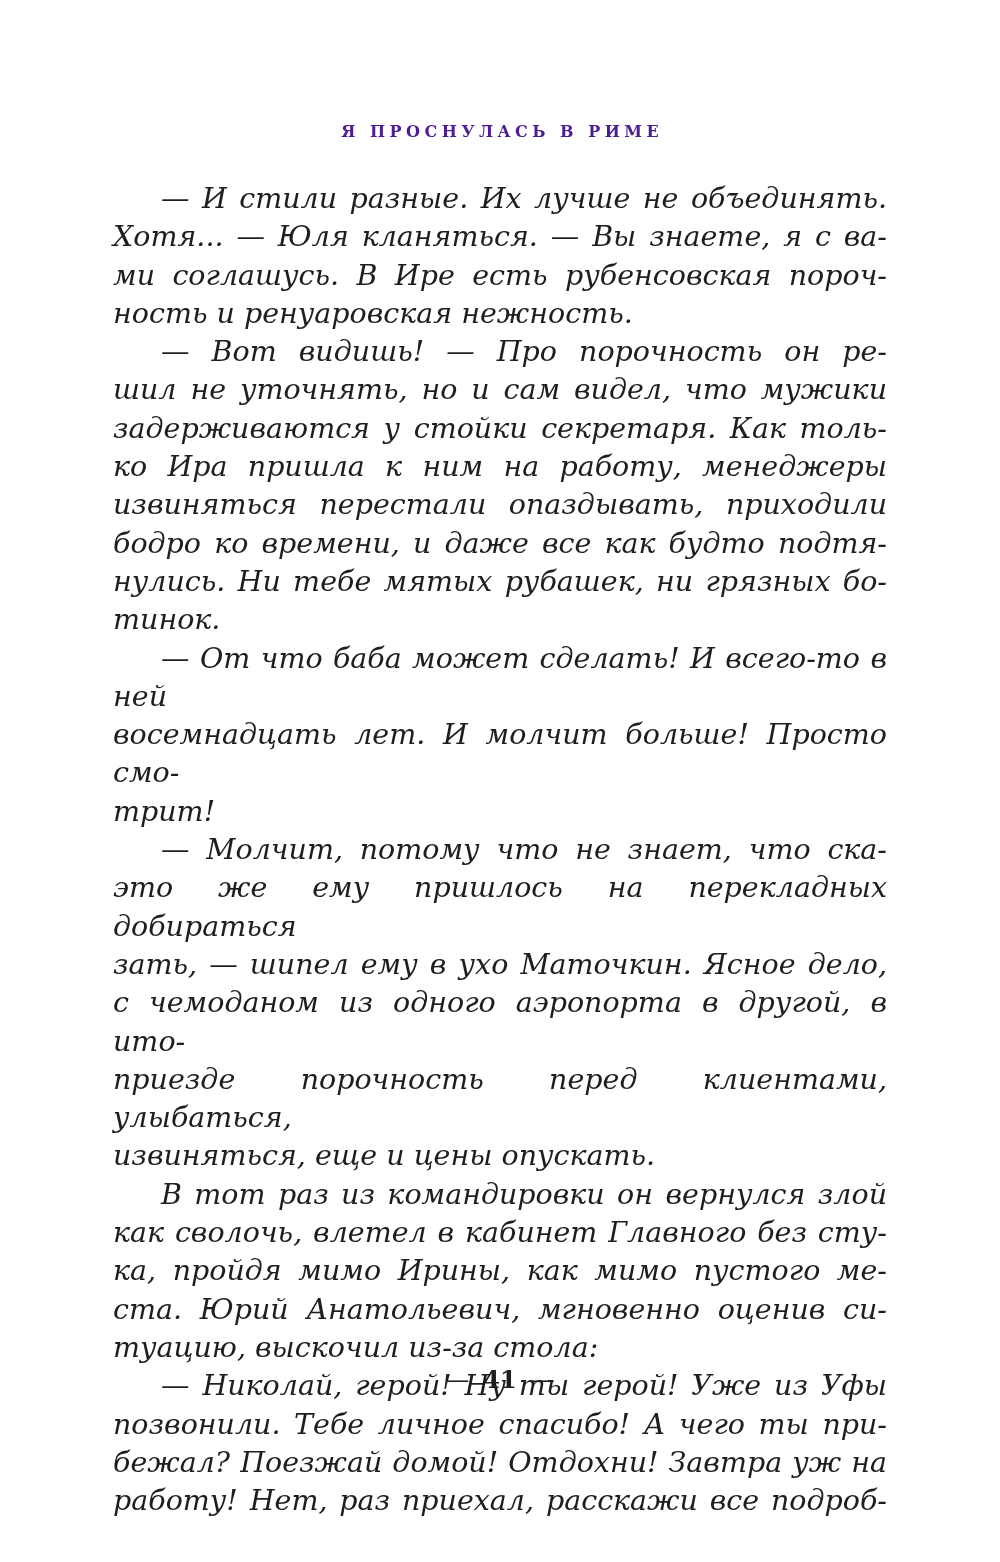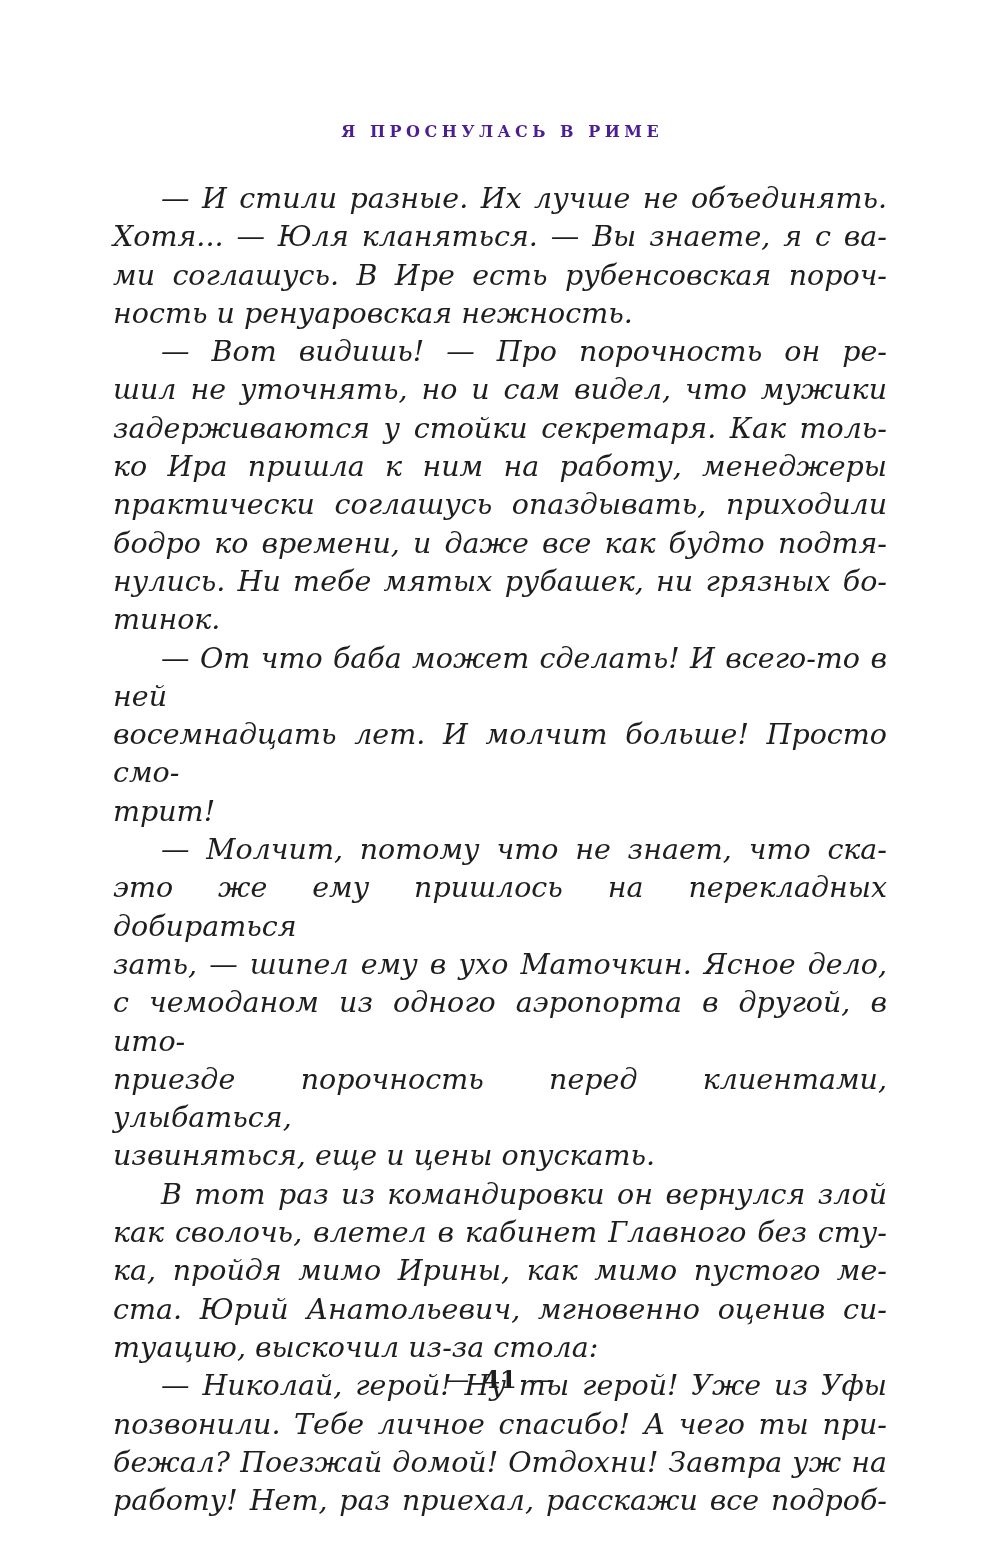--- a/index.html
+++ b/index.html
@@ -81,21 +81,21 @@
         <div class="line first">— И стили разные. Их лучше не объединять.</div>
         <div class="line">Хотя... — Юля кланяться. — Вы знаете, я с ва-</div>
         <div class="line">ми соглашусь. В Ире есть рубенсовская пороч-</div>
         <div class="line last">ность и ренуаровская нежность.</div>
       </div>
     <div class="paragraph">
         <div class="line first">— Вот видишь! — Про порочность он ре-</div>
         <div class="line">шил не уточнять, но и сам видел, что мужики</div>
         <div class="line">задерживаются у стойки секретаря. Как толь-</div>
         <div class="line">ко Ира пришла к ним на работу, менеджеры</div>
-        <div class="line">практически соглашусь опаздывать, приходили</div>
+        <div class="line">извиняться перестали опаздывать, приходили</div>
         <div class="line">бодро ко времени, и даже все как будто подтя-</div>
         <div class="line">нулись. Ни тебе мятых рубашек, ни грязных бо-</div>
         <div class="line last">тинок.</div>
       </div>
     <div class="paragraph">
         <div class="line first">— От что баба может сделать! И всего-то в ней</div>
         <div class="line">восемнадцать лет. И молчит больше! Просто смо-</div>
         <div class="line last">трит!</div>
       </div>
     <div class="paragraph">

